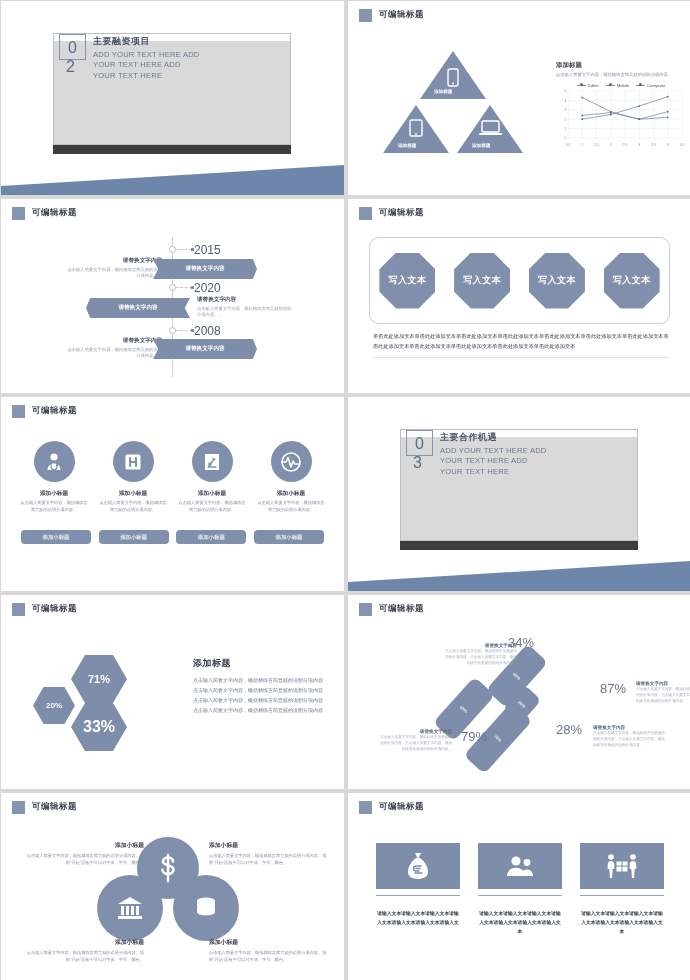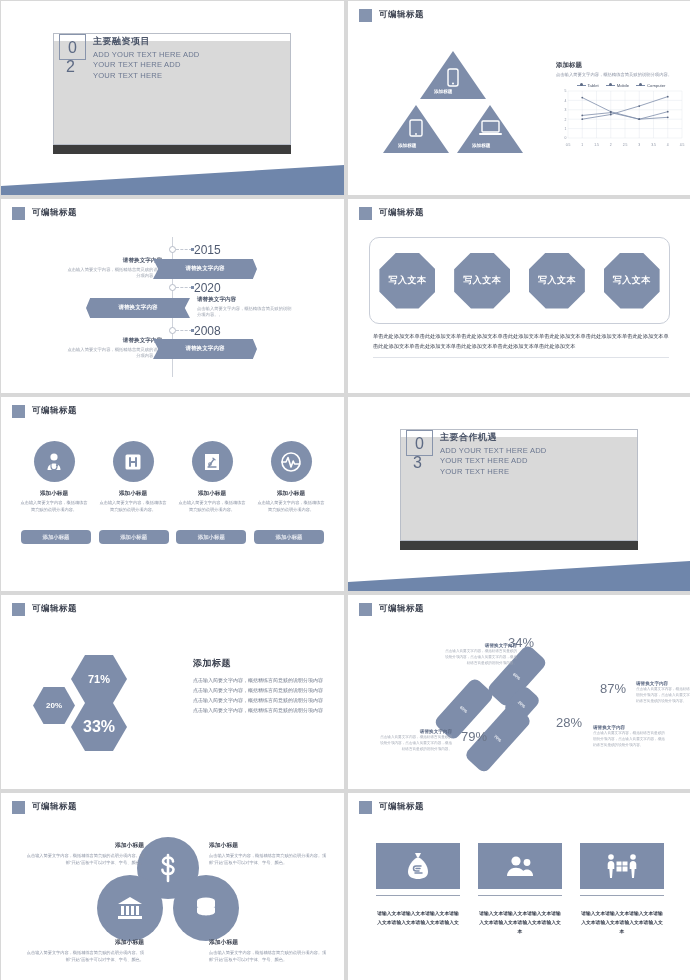--- a/index.html
+++ b/index.html
@@ -441,21 +441,21 @@
       <div class="h">请替换文字内容</div>
       <div class="p">点击输入简要文字内容，概括精练言简意赅的说明分项内容，点击输入简要文字内容，概括精练言简意赅的说明分项内容。</div>
     </div>
 
     <div class="pct-big" style="left:113px; top:134px">79%</div>
     <div class="cap" style="left:30px; top:134px; text-align:right">
       <div class="h">请替换文字内容</div>
       <div class="p">点击输入简要文字内容，概括精练言简意赅的说明分项内容，点击输入简要文字内容，概括精练言简意赅的说明分项内容。</div>
     </div>
 
-    <div class="pct-big" style="left:208px; top:120px">28%</div>
+    <div class="pct-big" style="left:208px; top:127px">28%</div>
     <div class="cap" style="left:245px; top:130px">
       <div class="h">请替换文字内容</div>
       <div class="p">点击输入简要文字内容，概括精练言简意赅的说明分项内容，点击输入简要文字内容，概括精练言简意赅的说明分项内容。</div>
     </div>
   </div>
 
   <div class="slide">
     <div class="stitle">
       <span class="sq"></span>
       <span class="tx">可编辑标题</span>

